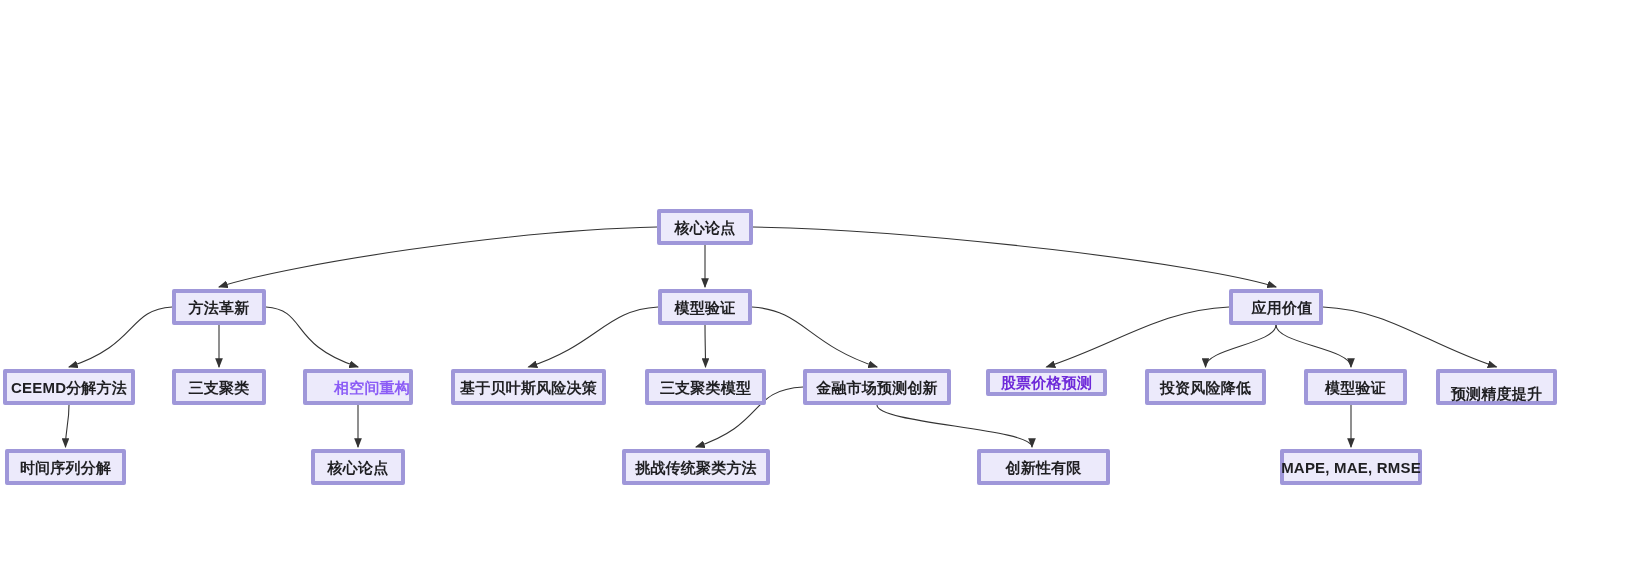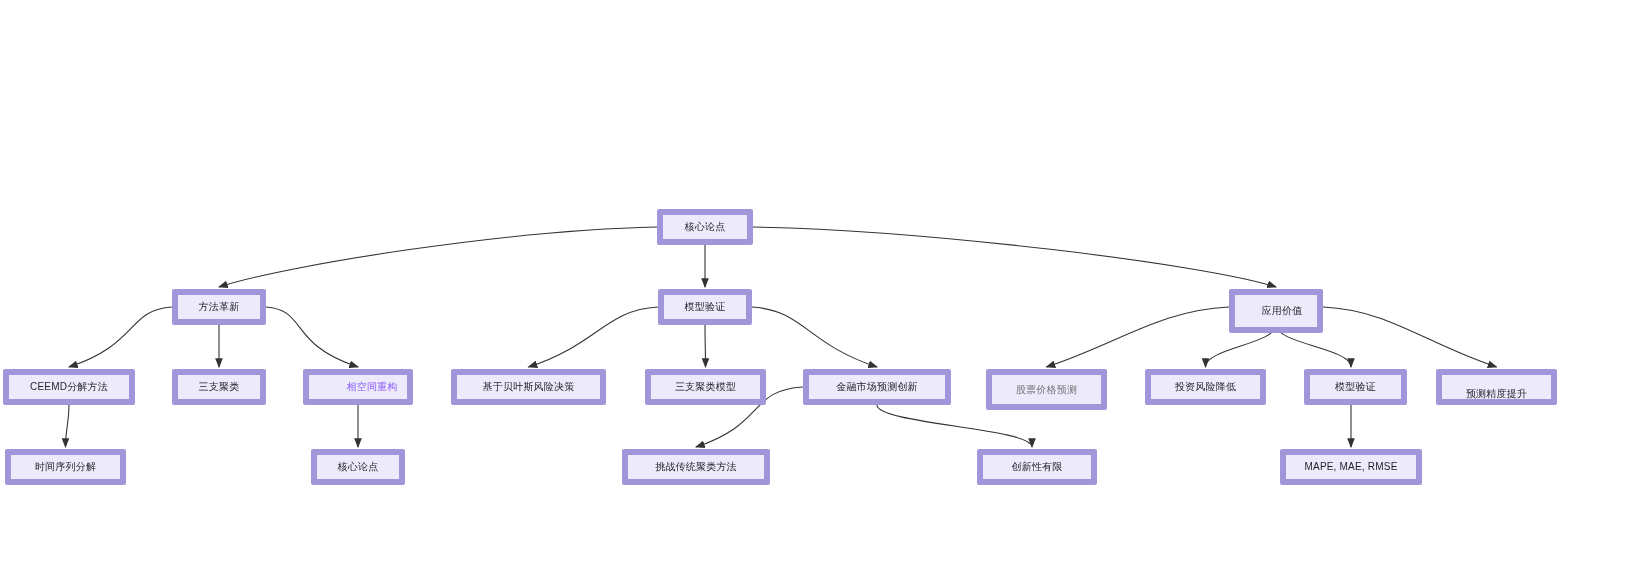--- a/index.html
+++ b/index.html
@@ -24,30 +24,31 @@
     position: absolute;
     left: 0; top: 0;
     width: 1628px;
     height: 576px;
     pointer-events: none;
   }
   .node {
     position: absolute;
     box-sizing: border-box;
     background: #ECEAFB;
-    border: 6px solid #c2410c;
+    border: 4px solid #c2410c;
     border-radius: 2px;
     display: flex;
     align-items: center;
     justify-content: center;
     color: #1f1f22;
-    font-size: 10px;
+    font-size: 15px;
     line-height: 1;
     white-space: nowrap;
     letter-spacing: 0.2px;
+    font-weight: bold;
   }
   .node .node-label {
     display: block;
   }
 </style>
 </head>
 <body>
 
 <div id="diagram-root">
   <svg id="edge-layer" width="1628" height="576" viewBox="0 0 1628 576" xmlns="http://www.w3.org/2000/svg">
@@ -80,62 +81,62 @@
   <div id="node-layer">
       <div class="node" style="left: 657px; top: 209px; width: 96px; height: 36px; background: rgb(236, 234, 251); border-color: rgb(159, 151, 217); color: rgb(31, 31, 34);">
         <span class="node-label">核心论点</span>
       </div>
       <div class="node" style="left: 172px; top: 289px; width: 94px; height: 36px; background: rgb(236, 234, 251); border-color: rgb(159, 151, 217); color: rgb(31, 31, 34);">
         <span class="node-label">方法革新</span>
       </div>
       <div class="node" style="left: 658px; top: 289px; width: 94px; height: 36px; background: rgb(236, 234, 251); border-color: rgb(159, 151, 217); color: rgb(31, 31, 34);">
         <span class="node-label">模型验证</span>
       </div>
-      <div class="node" style="left: 1229px; top: 289px; width: 94px; height: 44px; background: rgb(236, 234, 251); border-color: rgb(159, 151, 217); color: rgb(31, 31, 34); padding-left: 12px;">
+      <div class="node" style="left: 1229px; top: 289px; width: 94px; height: 36px; background: rgb(236, 234, 251); border-color: rgb(159, 151, 217); color: rgb(31, 31, 34); padding-left: 12px;">
         <span class="node-label">应用价值</span>
       </div>
       <div class="node" style="left: 3px; top: 369px; width: 132px; height: 36px; background: rgb(236, 234, 251); border-color: rgb(159, 151, 217); color: rgb(31, 31, 34);">
         <span class="node-label">CEEMD分解方法</span>
       </div>
       <div class="node" style="left: 172px; top: 369px; width: 94px; height: 36px; background: rgb(236, 234, 251); border-color: rgb(159, 151, 217); color: rgb(31, 31, 34);">
         <span class="node-label">三支聚类</span>
       </div>
       <div class="node" style="left: 303px; top: 369px; width: 110px; height: 36px; background: rgb(236, 234, 251); border-color: rgb(159, 151, 217); color: #8b5cf6; padding-left: 28px;">
         <span class="node-label">相空间重构</span>
       </div>
       <div class="node" style="left: 451px; top: 369px; width: 155px; height: 36px; background: rgb(236, 234, 251); border-color: rgb(159, 151, 217); color: rgb(31, 31, 34);">
         <span class="node-label">基于贝叶斯风险决策</span>
       </div>
       <div class="node" style="left: 645px; top: 369px; width: 121px; height: 36px; background: rgb(236, 234, 251); border-color: rgb(159, 151, 217); color: rgb(31, 31, 34);">
         <span class="node-label">三支聚类模型</span>
       </div>
       <div class="node" style="left: 803px; top: 369px; width: 148px; height: 36px; background: rgb(236, 234, 251); border-color: rgb(159, 151, 217); color: rgb(31, 31, 34);">
         <span class="node-label">金融市场预测创新</span>
       </div>
-      <div class="node" style="left: 986px; top: 369px; width: 121px; height: 41px; background: rgb(236, 234, 251); border-color: rgb(159, 151, 217); color: #737373;">
+      <div class="node" style="left: 986px; top: 369px; width: 121px; height: 27px; background: rgb(236, 234, 251); border-color: rgb(159, 151, 217); color: #6d28d9;">
         <span class="node-label">股票价格预测</span>
       </div>
       <div class="node" style="left: 1145px; top: 369px; width: 121px; height: 36px; background: rgb(236, 234, 251); border-color: rgb(159, 151, 217); color: rgb(31, 31, 34);">
         <span class="node-label">投资风险降低</span>
       </div>
       <div class="node" style="left: 1304px; top: 369px; width: 103px; height: 36px; background: rgb(236, 234, 251); border-color: rgb(159, 151, 217); color: rgb(31, 31, 34);">
         <span class="node-label">模型验证</span>
       </div>
       <div class="node" style="left: 1436px; top: 369px; width: 121px; height: 36px; background: rgb(236, 234, 251); border-color: rgb(159, 151, 217); color: rgb(31, 31, 34); align-items: flex-end;">
         <span class="node-label">预测精度提升</span>
       </div>
       <div class="node" style="left: 5px; top: 449px; width: 121px; height: 36px; background: rgb(236, 234, 251); border-color: rgb(159, 151, 217); color: rgb(31, 31, 34);">
         <span class="node-label">时间序列分解</span>
       </div>
       <div class="node" style="left: 311px; top: 449px; width: 94px; height: 36px; background: rgb(236, 234, 251); border-color: rgb(159, 151, 217); color: rgb(31, 31, 34);">
         <span class="node-label">核心论点</span>
       </div>
       <div class="node" style="left: 622px; top: 449px; width: 148px; height: 36px; background: rgb(236, 234, 251); border-color: rgb(159, 151, 217); color: rgb(31, 31, 34);">
         <span class="node-label">挑战传统聚类方法</span>
       </div>
-      <div class="node" style="left: 977px; top: 449px; width: 120px; height: 36px; background: rgb(236, 234, 251); border-color: rgb(159, 151, 217); color: rgb(31, 31, 34);">
+      <div class="node" style="left: 977px; top: 449px; width: 133px; height: 36px; background: rgb(236, 234, 251); border-color: rgb(159, 151, 217); color: rgb(31, 31, 34);">
         <span class="node-label">创新性有限</span>
       </div>
       <div class="node" style="left: 1280px; top: 449px; width: 142px; height: 36px; background: rgb(236, 234, 251); border-color: rgb(159, 151, 217); color: rgb(31, 31, 34);">
         <span class="node-label">MAPE, MAE, RMSE</span>
       </div>
     </div>
 </div>
 
 </body></html>

